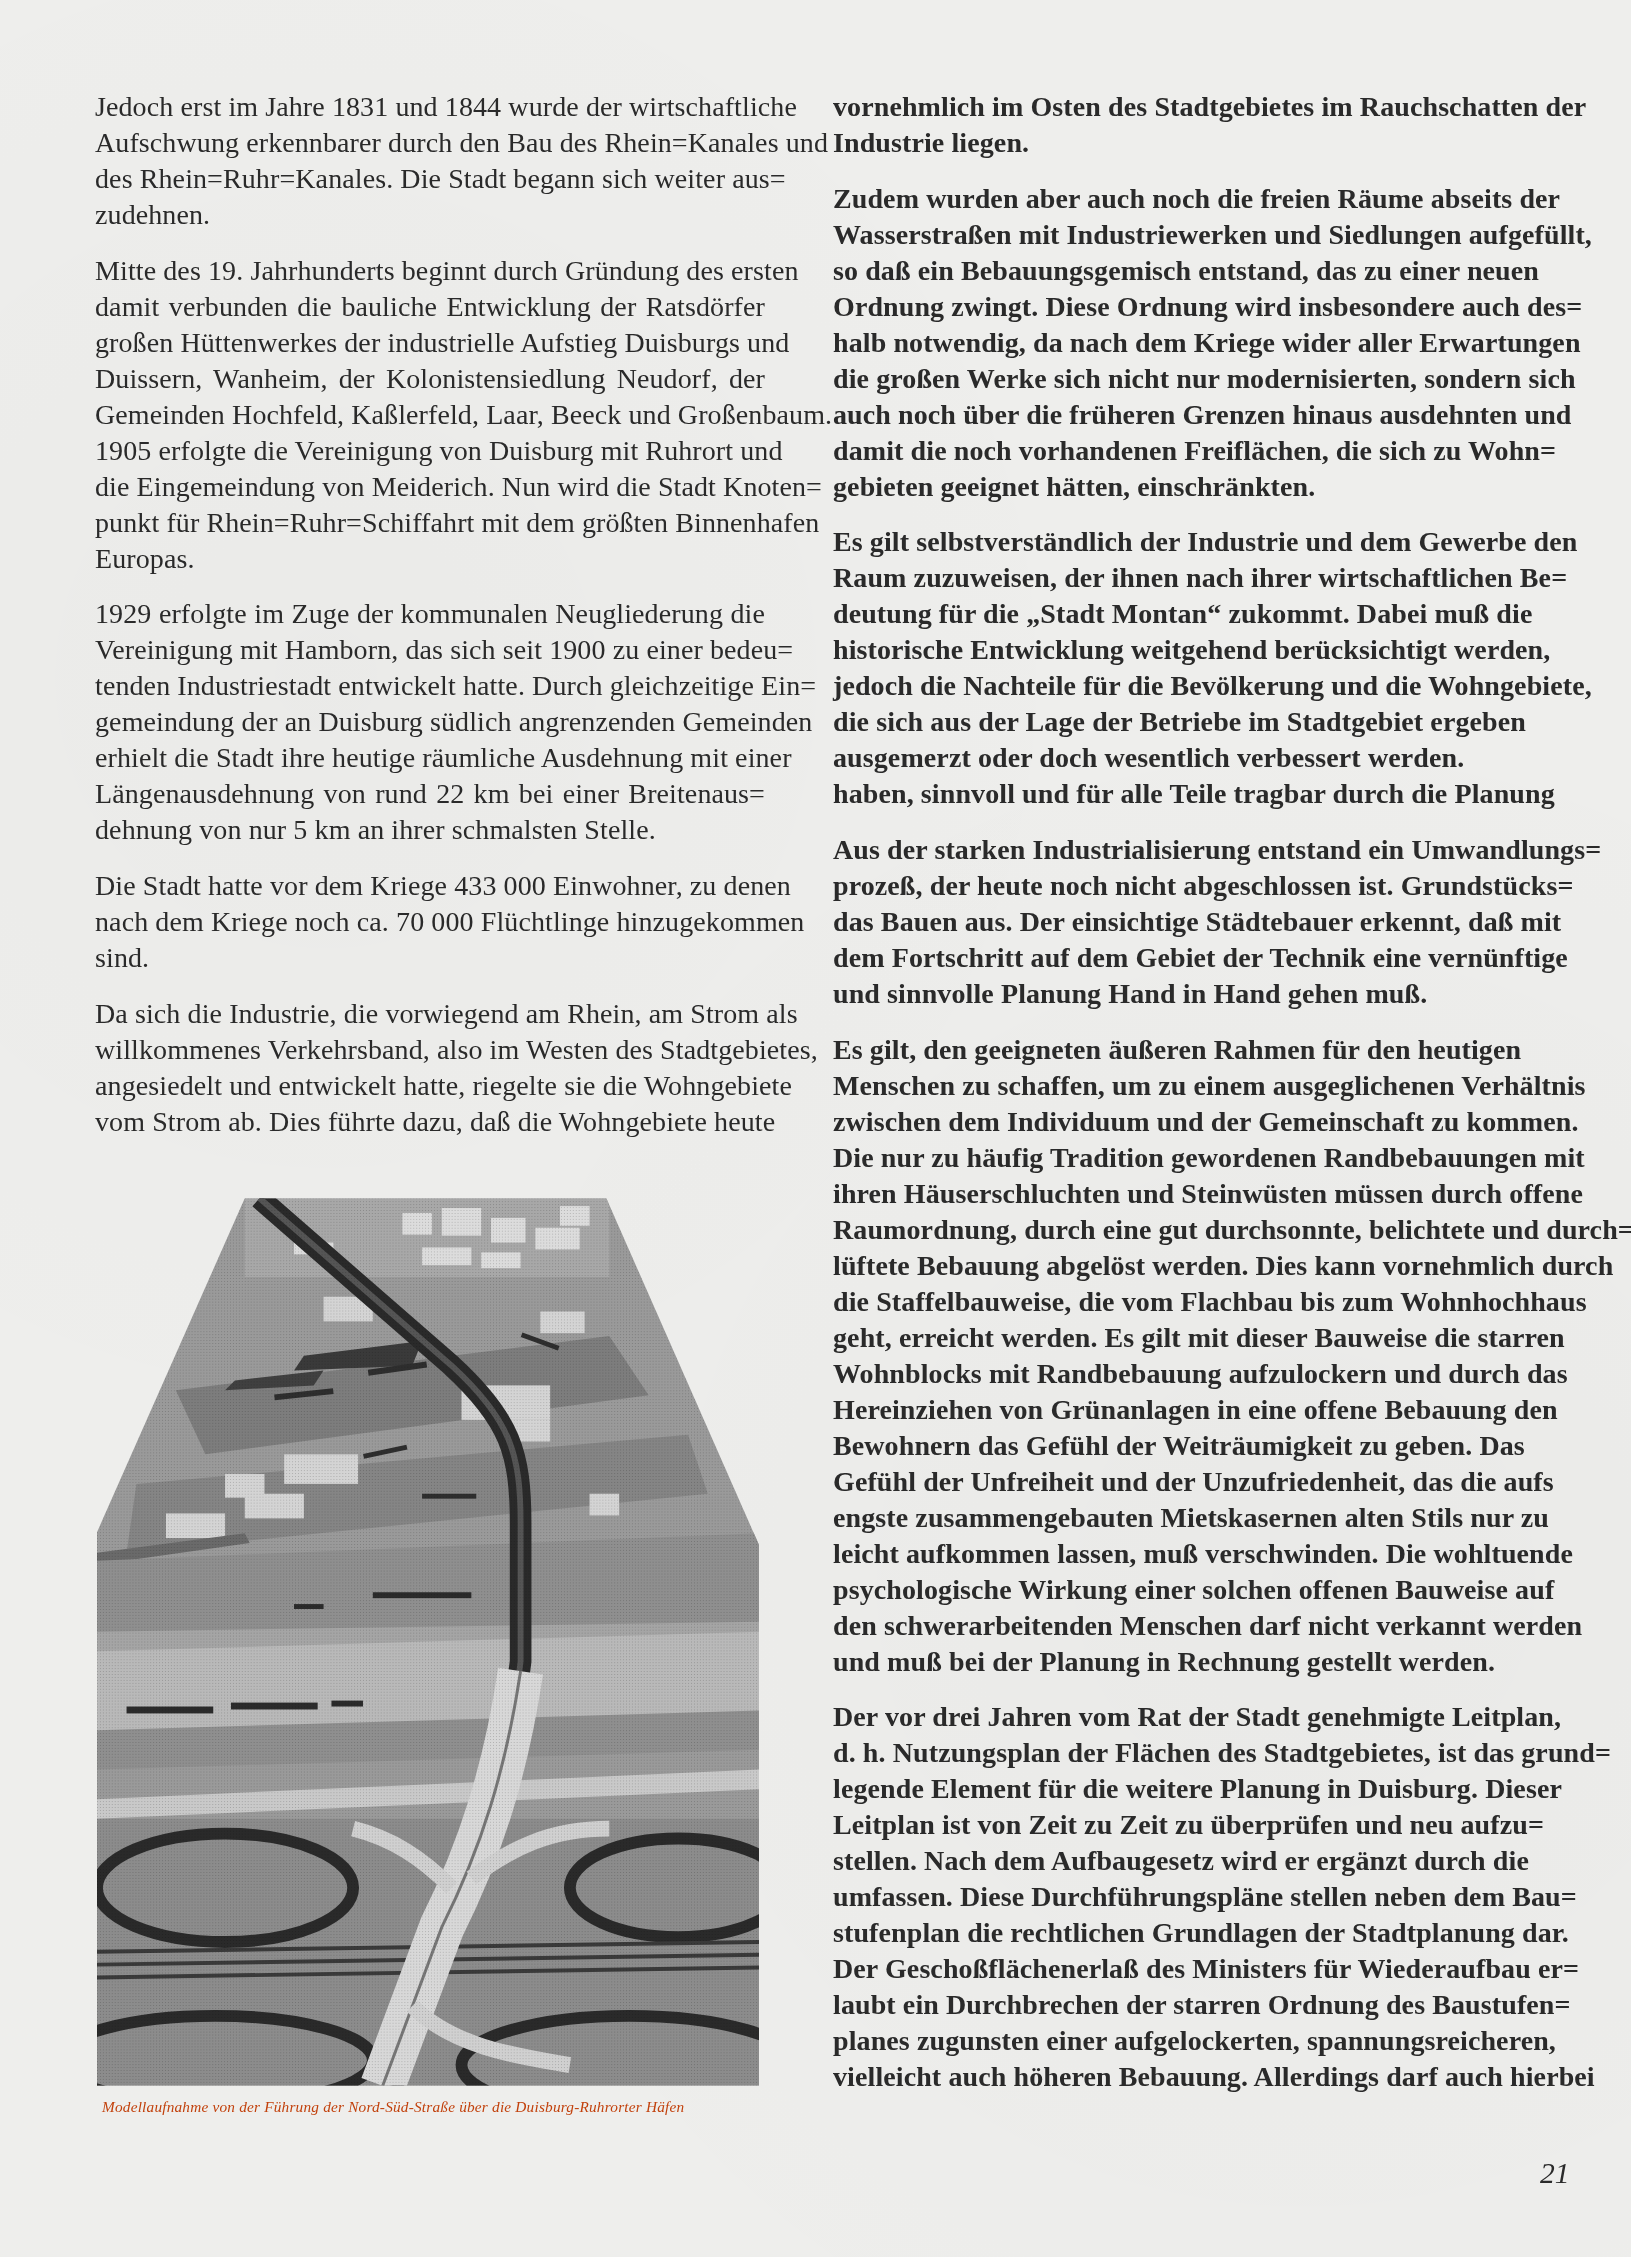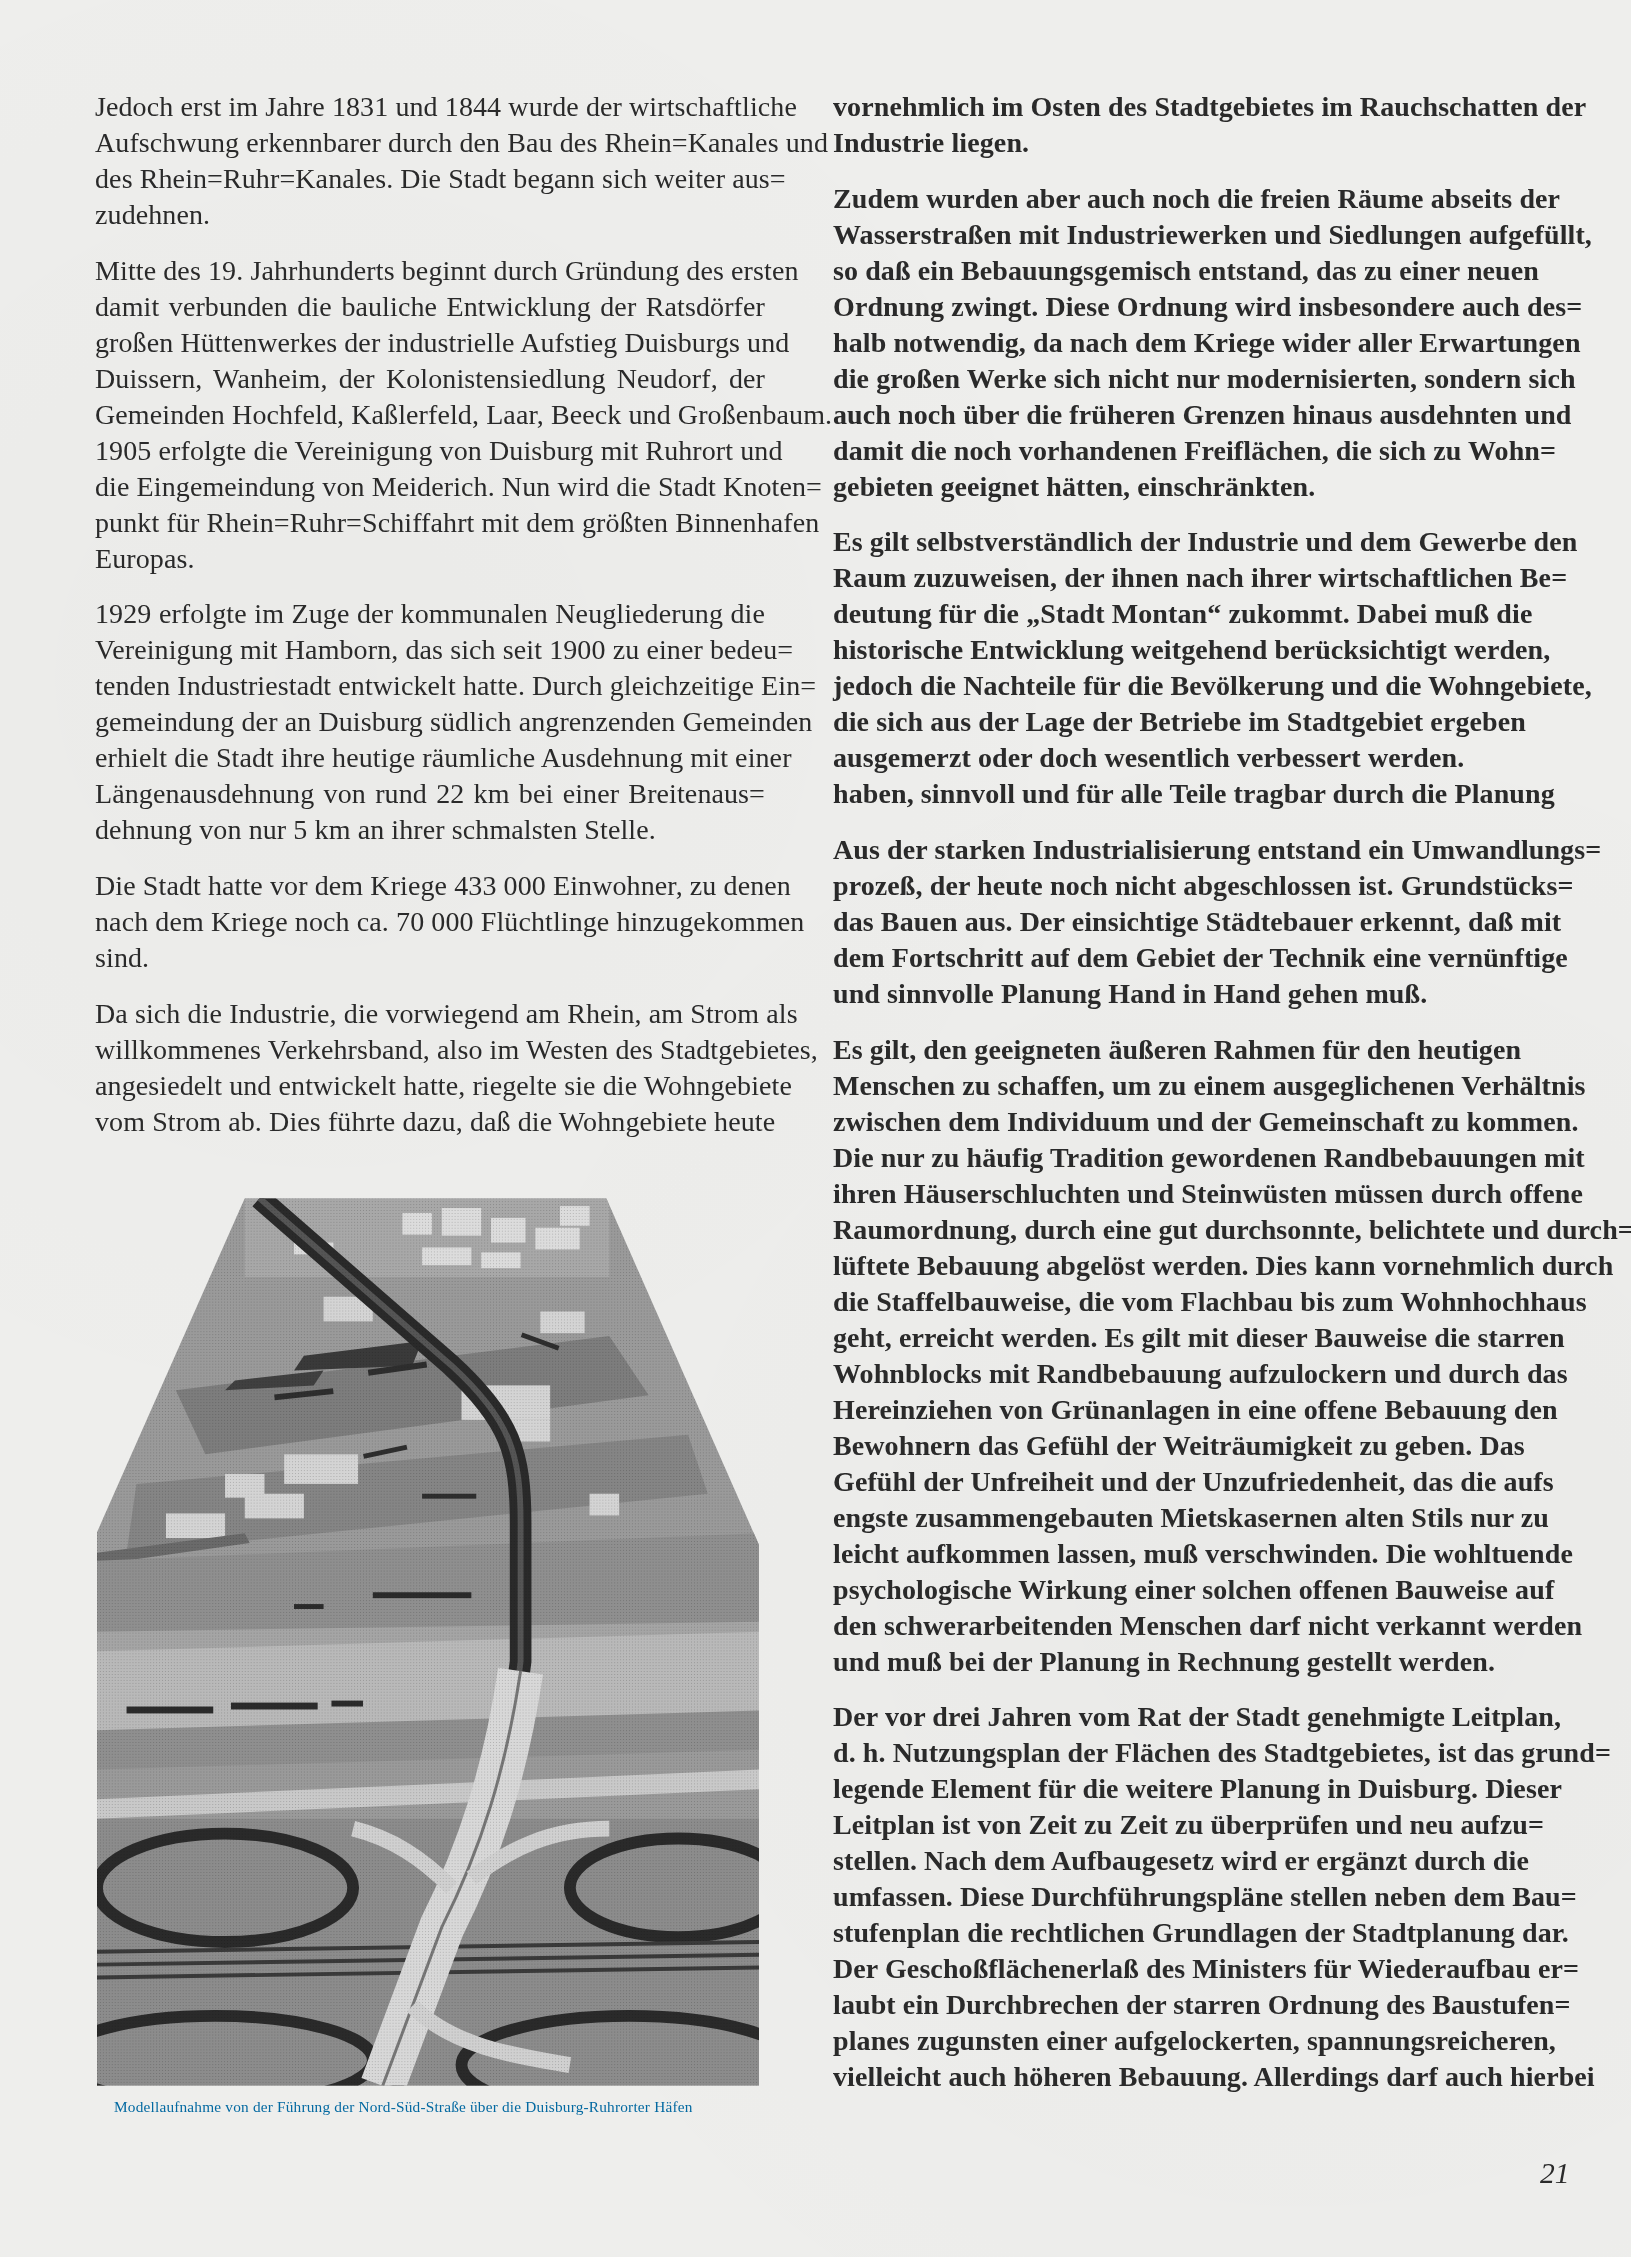--- a/index.html
+++ b/index.html
@@ -30,23 +30,22 @@
   .col p { margin: 0 0 19.7px 0; }
   .col p .ln { display: block; text-align: justify; text-align-last: justify; white-space: nowrap; }
   .col p .ln.last { text-align-last: left; }
   .figure {
     position: absolute; left: 97px; top: 1198px; width: 662px; height: 888px;
   }
   .figure svg { display: block; }
   .caption {
     position: absolute; left: 102px; top: 2098px; width: 670px;
     font-family: "Liberation Serif", "DejaVu Serif", serif;
-    font-size: 15.3px; color: #0369a1; letter-spacing: 0.2px;
+    font-style: italic; font-size: 15.3px; color: #c2410c; letter-spacing: 0.2px;
     white-space: nowrap;
-    margin-left: 12px;
   }
   .page-number {
     position: absolute; left: 1540px; top: 2157px;
     font-family: "Liberation Serif", "DejaVu Serif", serif;
     font-style: italic; font-size: 29.6px; color: #2a2a2a;
   }
 </style>
 </head>
 <body>
 

